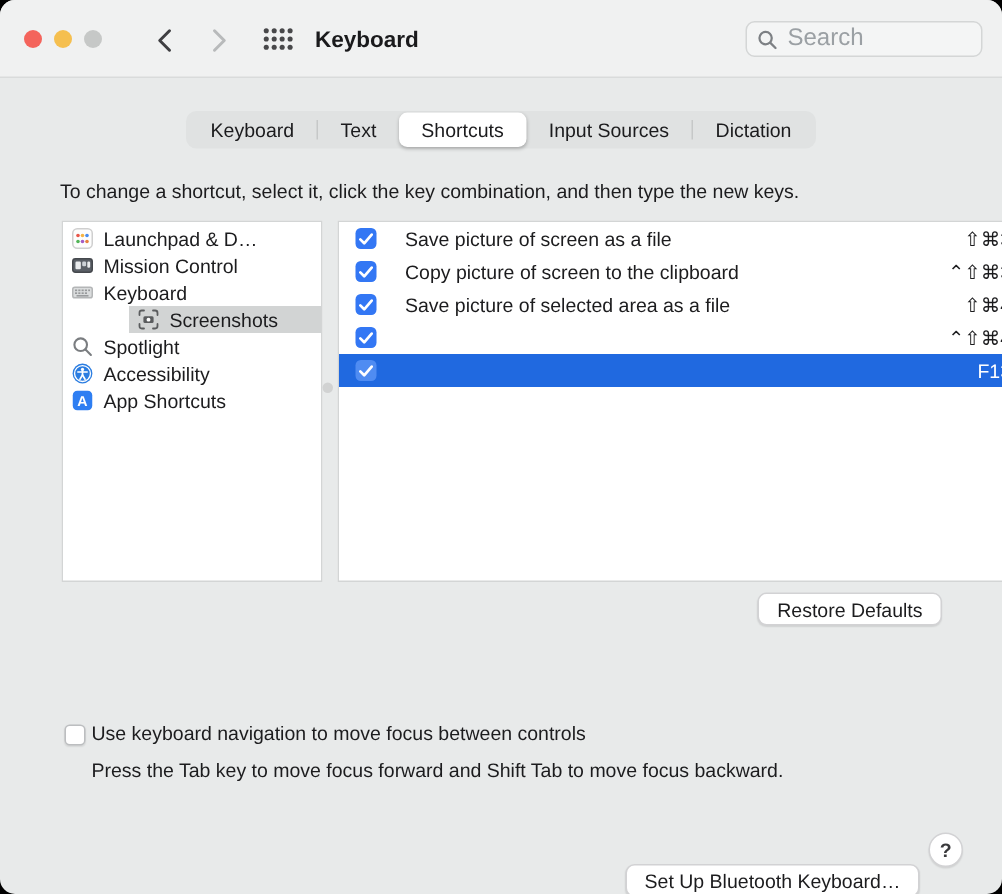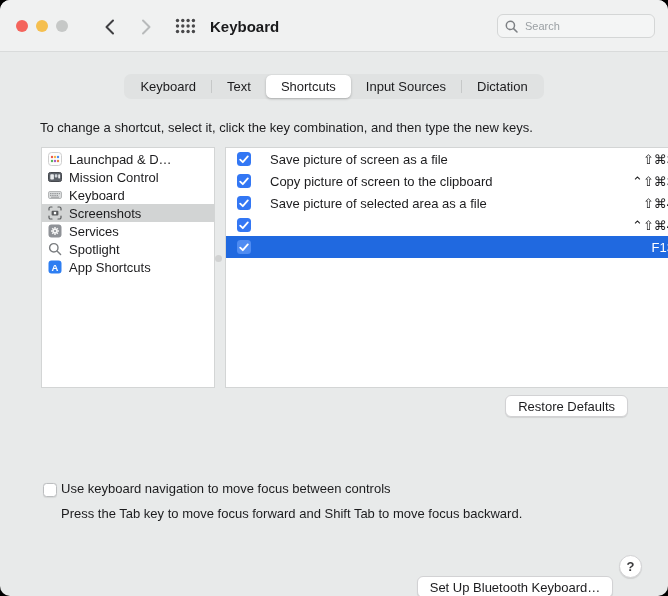--- a/index.html
+++ b/index.html
@@ -27,38 +27,38 @@
   .navbtn{position:absolute;top:15px;width:24px;height:24px;display:flex;align-items:center;justify-content:center;border-radius:5px;}
   .grid-icon{position:absolute;left:175px;top:18px;}
   .win-title{position:absolute;left:210px;top:0;height:52px;display:flex;align-items:center;font-size:15px;font-weight:700;color:#1a1a1c;}
   .search{
     position:absolute;right:13px;top:14px;width:158px;height:24px;box-sizing:border-box;
     background:#f4f5f5;border:1px solid #d4d6d6;border-radius:6px;
     display:flex;align-items:center;padding:0 7px;gap:5px;
   }
   .search input{
     border:none;outline:none;background:transparent;flex:1;min-width:0;
-    font-family:"Liberation Sans",sans-serif;font-size:11px;color:#1c1c1e;
+    font-family:"Liberation Sans",sans-serif;font-size:16px;color:#1c1c1e;
   }
   .search input::placeholder{color:#9ba0a4;}
   
   .seg-wrap{position:absolute;left:0;right:0;top:74px;display:flex;justify-content:center;}
   .seg-control{display:flex;align-items:center;background:#e0e2e2;border-radius:7px;padding:1px;height:25px;box-sizing:border-box;}
   .seg{display:flex;align-items:center;height:23px;padding:0 15px;border-radius:5.5px;font-size:13px;color:#1b1b1d;white-space:nowrap;}
   .seg.selected{background:#ffffff;box-shadow:0 1px 2.5px rgba(0,0,0,0.25);}
   .seg-div{width:1px;height:13px;background:#c6c8c8;}
   
   .instruction{position:absolute;left:40px;top:120px;color:#1c1c1e;}
   
   .list{position:absolute;top:147px;background:#ffffff;border:1px solid #d3d5d5;box-sizing:border-box;}
   .left-list{left:41px;width:174px;height:241px;padding-top:2px;}
   .right-list{left:225px;width:483px;height:241px;}
   .scroll-dot{position:absolute;left:215px;top:255px;width:7px;height:7px;border-radius:50%;background:#d1d2d2;}
   .side-row{display:flex;align-items:center;height:18px;padding-left:6px;gap:7px;white-space:nowrap;overflow:hidden;}
-  .side-row.selected{background:#d2d4d4;}
+  .side-row.selected{background:#d2d4d4;margin-left:44px;}
   .side-row .lbl{font-size:13px;color:#1c1c1e;}
   .ic{width:14px;height:14px;flex:none;display:flex;align-items:center;justify-content:center;}
   .sc-row{display:flex;align-items:center;height:22px;}
   .sc-row .lbl{margin-left:19px;font-size:13px;color:#1c1c1e;white-space:nowrap;}
   .sc-row .keys{margin-left:auto;margin-right:33px;font-size:13px;color:#1c1c1e;white-space:nowrap;}
   .sc-row.selected{background:#2069e0;}
   .sc-row.selected .lbl,.sc-row.selected .keys{color:#ffffff;}
   
   .checkbox{width:14px;height:14px;border-radius:3.5px;box-sizing:border-box;flex:none;display:flex;align-items:center;justify-content:center;}
   .checkbox.checked{background:#3377f4;}
@@ -203,41 +203,41 @@
             </g>
             <rect x="3.6" y="4.8" width="6.8" height="4.6" rx="1" fill="#5a5c5e"></rect>
             <circle cx="7" cy="7.1" r="1.3" fill="#ffffff"></circle>
           </svg>
         </span>
         <span class="lbl">Screenshots</span>
       </div>
       <div class="side-row">
         <span class="ic">
           <svg width="14" height="14" viewBox="0 0 14 14">
-            <rect x="0.5" y="0.5" width="13" height="13" rx="3" fill="#8f9297"></rect>
-            <g stroke="#f3f3f3" stroke-width="1.5">
-              <line x1="7" y1="3" x2="7" y2="11"></line>
-              <line x1="3" y1="7" x2="11" y2="7"></line>
-              <line x1="4.2" y1="4.2" x2="9.8" y2="9.8"></line>
-              <line x1="9.8" y1="4.2" x2="4.2" y2="9.8"></line>
-            </g>
-            <circle cx="7" cy="7" r="2.5" fill="#f3f3f3"></circle>
-            <circle cx="7" cy="7" r="1.1" fill="#8f9297"></circle>
-          </svg>
-        </span>
-        <span class="lbl">Services</span>
-      </div>
-      <div class="side-row">
-        <span class="ic">
-          <svg width="14" height="14" viewBox="0 0 14 14">
             <circle cx="5.8" cy="5.8" r="4.2" fill="none" stroke="#7a7d80" stroke-width="1.4"></circle>
             <line x1="9" y1="9" x2="12.6" y2="12.6" stroke="#7a7d80" stroke-width="1.4" stroke-linecap="round"></line>
           </svg>
         </span>
         <span class="lbl">Spotlight</span>
+      </div>
+      <div class="side-row">
+        <span class="ic">
+          <svg width="14" height="14" viewBox="0 0 14 14">
+            <circle cx="7" cy="7" r="6.6" fill="#2b7de1"></circle>
+            <circle cx="7" cy="7" r="5.3" fill="none" stroke="#ffffff" stroke-width="0.9"></circle>
+            <circle cx="7" cy="4.3" r="1.1" fill="#ffffff"></circle>
+            <g stroke="#ffffff" stroke-width="1.1" stroke-linecap="round">
+              <line x1="3.9" y1="6" x2="10.1" y2="6"></line>
+              <line x1="7" y1="5.6" x2="7" y2="8"></line>
+              <line x1="7" y1="8" x2="5.3" y2="10.8"></line>
+              <line x1="7" y1="8" x2="8.7" y2="10.8"></line>
+            </g>
+          </svg>
+        </span>
+        <span class="lbl">Accessibility</span>
       </div>
       <div class="side-row">
         <span class="ic">
           <svg width="14" height="14" viewBox="0 0 14 14">
             <rect x="0.5" y="0.5" width="13" height="13" rx="3" fill="#2e7ef2"></rect>
             <text x="7" y="10.6" text-anchor="middle" font-size="9.5" font-weight="bold" fill="#ffffff" font-family="Liberation Sans, sans-serif">A</text>
           </svg>
         </span>
         <span class="lbl">App Shortcuts</span>
       </div>

